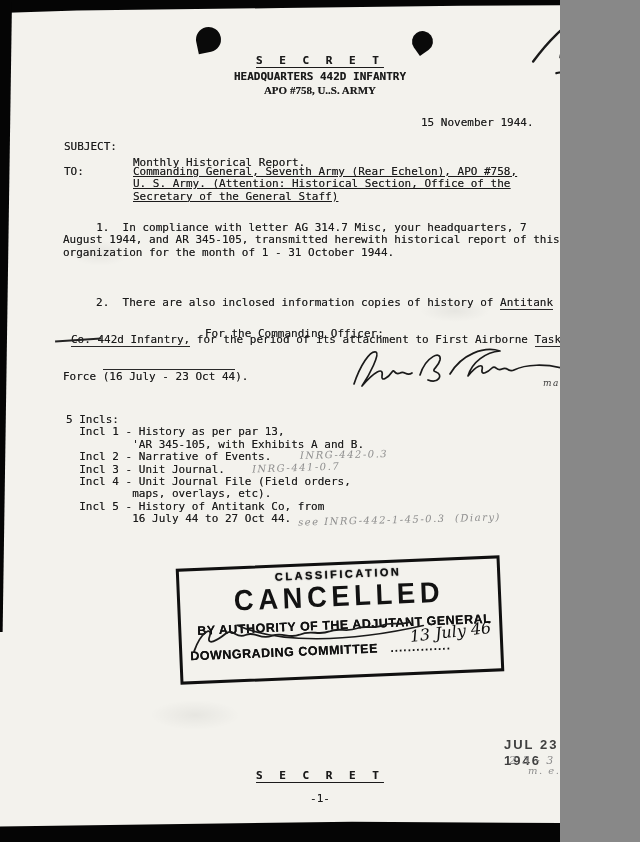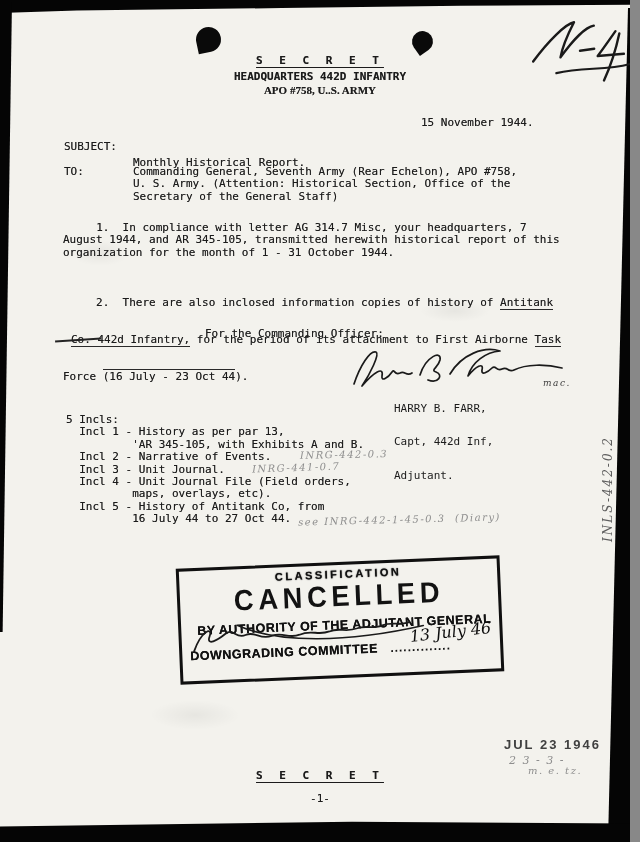--- a/index.html
+++ b/index.html
@@ -1,20 +1,20 @@
 <!DOCTYPE html>
 <html><head>
 <meta charset="utf-8">
 <style>
   html,body{margin:0;padding:0;background:#888;}
-  .page{position:relative;width:630px;height:842px;background:#f3f2ed;overflow:hidden;
+  .page{position:relative;width:560px;height:842px;background:#f3f2ed;overflow:hidden;
         font-family:"DejaVu Sans Mono",monospace;color:#1b1b1b;}
   .typed{position:absolute;font-size:11px;line-height:12.4px;white-space:pre-wrap;
          text-shadow:0 0 .4px rgba(20,20,20,.55);}
-  .preline{white-space:pre-line;}
+  .preline{white-space:pre-line;text-decoration:underline;}
   .center{left:0;width:640px;text-align:center;}
   .sec{letter-spacing:5px;font-weight:bold;text-decoration:underline;text-underline-offset:2.5px;}
   .hand{font-family:"DejaVu Serif",serif;font-style:italic;}
   .pencil{position:absolute;font-family:"DejaVu Serif",serif;font-style:italic;
           font-size:10px;color:#8e8e8e;letter-spacing:1.5px;white-space:pre;}
   .u{border-bottom:1.4px solid #2a2a2a;}
   .ot{border-top:1.6px solid #2a2a2a;}
   .strike-co{position:relative;border-bottom:1.4px solid #2a2a2a;margin-left:8px;}
   .strike-co::before{content:"";position:absolute;left:-16px;top:6px;width:46px;height:1.6px;
           background:#242424;transform:rotate(-4deg);}
@@ -95,25 +95,20 @@
 
   <div class="typed" style="left:205px;top:328px;">For the Commanding Officer:</div>
 
   <svg class="ink" style="left:350px;top:344px;" width="218" height="52" viewBox="0 0 218 52">
     <path d="M4 40 C10 22 20 6 26 8 C30 10 20 30 12 42 C24 28 34 22 32 32 C31 38 38 34 42 28 C45 24 44 32 50 29 C55 26 56 33 62 29" stroke-width="1.7"></path>
     <path d="M70 31 C76 12 92 6 90 16 C88 24 80 26 86 28 C94 31 88 40 78 36" stroke-width="1.7"></path>
     <path d="M100 30 C112 10 134 2 150 7 C136 8 122 18 118 32 C126 22 134 18 132 26 C131 32 138 28 142 24 C146 20 146 28 152 25 C158 22 158 29 164 26 C176 20 196 20 212 24" stroke-width="1.7"></path>
   </svg>
   <div class="pencil hand" style="left:543px;top:378px;color:#3c3c3c;font-size:9px;">mac.</div>
 
-  <div class="sig-block">
-    <div>HARRY B. FARR,</div>
-    <div>Capt, 442d Inf,</div>
-    <div>Adjutant.</div>
-  </div>
 
   <div class="typed" style="left:66px;top:414px;width:420px;">5 Incls:
   Incl 1 - History as per par 13,
           'AR 345-105, with Exhibits A and B.
   Incl 2 - Narrative of Events.
   Incl 3 - Unit Journal.
   Incl 4 - Unit Journal File (Field orders,
           maps, overlays, etc).
   Incl 5 - History of Antitank Co, from
           16 July 44 to 27 Oct 44.</div>

